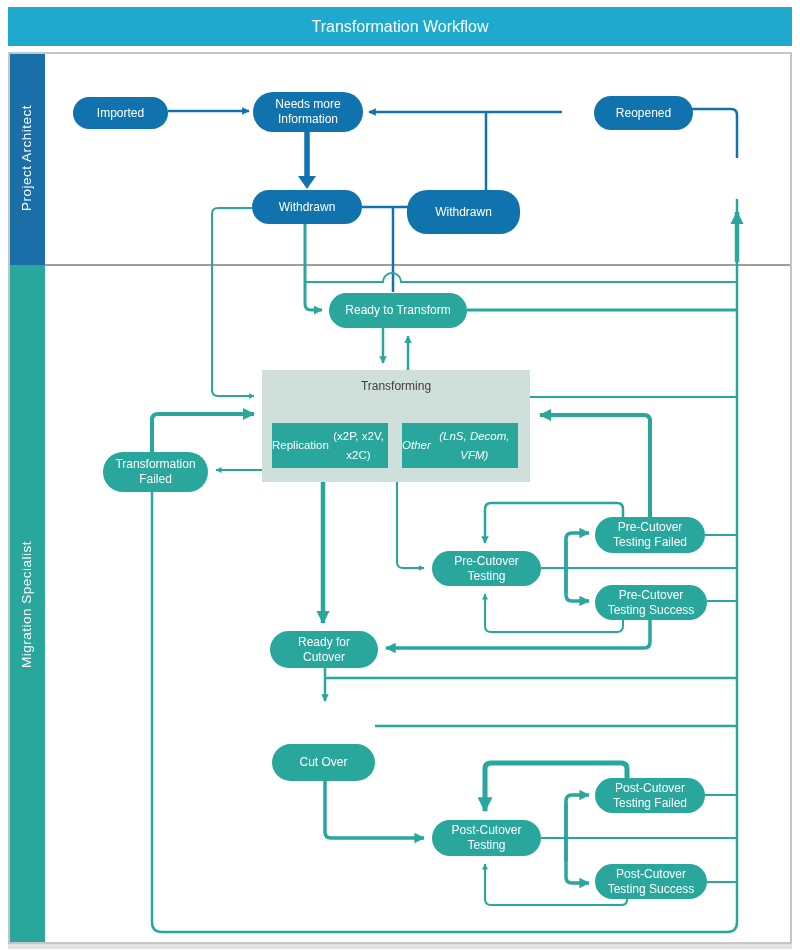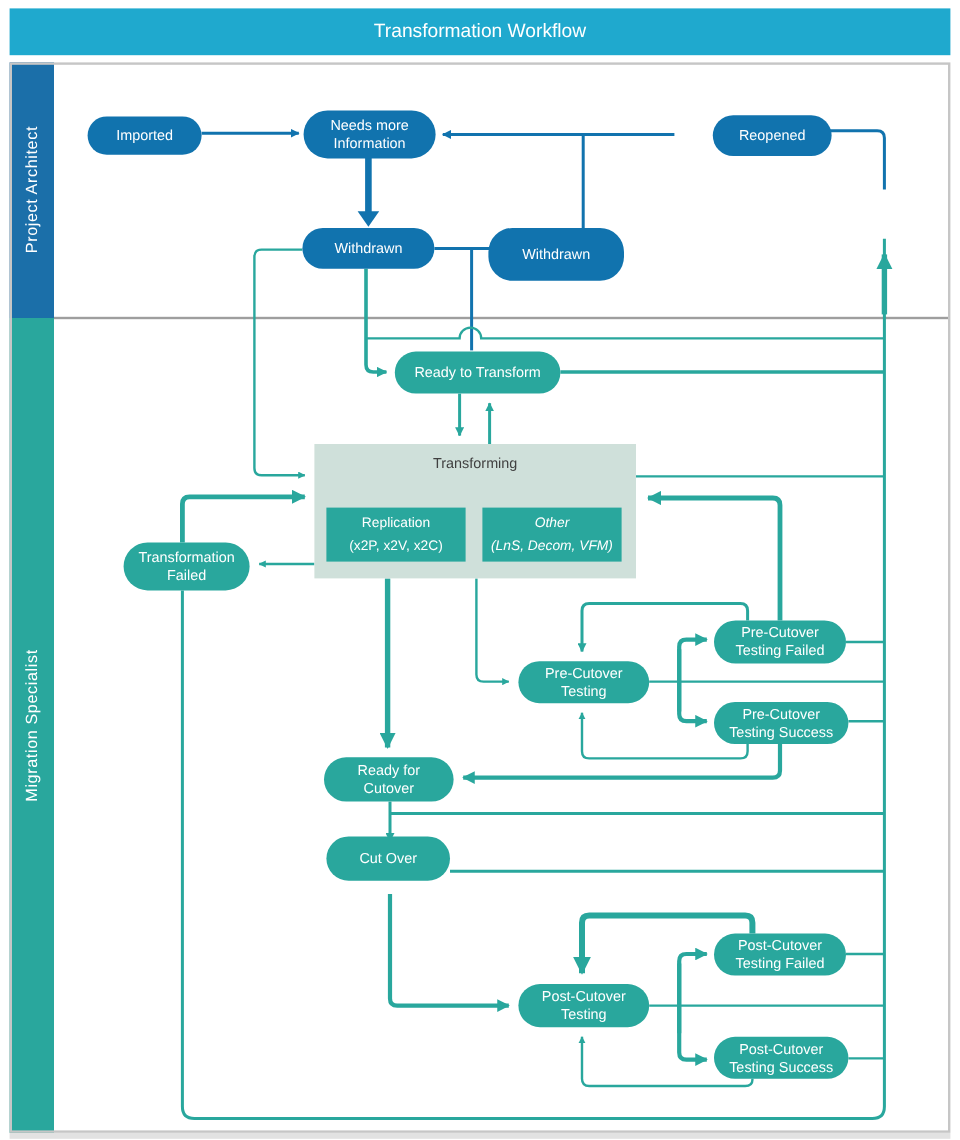--- a/index.html
+++ b/index.html
@@ -16,21 +16,21 @@
   .lane span{writing-mode:vertical-rl;transform:rotate(180deg);color:#fff;font-size:13.5px;letter-spacing:.5px;white-space:nowrap;}
   .divider{position:absolute;left:45px;top:264px;width:745px;height:2px;background:#9e9e9e;z-index:1;}
   svg.edges{position:absolute;left:0;top:0;z-index:2;}
   .node{position:absolute;border-radius:20px;color:#fff;display:flex;flex-direction:column;
         align-items:center;justify-content:center;font-size:12px;line-height:1.22;text-align:center;z-index:3;}
   .node.blue{background:#1173AE;}
   .node.teal{background:#29A79D;}
   .tbox{position:absolute;left:262px;top:370px;width:268px;height:112px;background:#CFE0DA;z-index:3;}
   .tbox-title{position:absolute;left:0;top:9px;width:100%;text-align:center;color:#404040;font-size:12px;}
   .subbox{position:absolute;top:53px;width:116px;height:45px;background:#29A79D;color:#fff;
-          font-size:11.5px;line-height:1.6;display:flex;flex-direction:column;align-items:center;justify-content:center;text-align:center;}
+          font-size:11.5px;line-height:1.6;display:flex;align-items:center;justify-content:center;text-align:center;}
   .subbox.rep{left:10px;}
   .subbox.oth{left:140px;font-style:italic;}
 </style>
 </head>
 <body>
 
 <div class="stage">
 
   <div class="titlebar">
     <span>Transformation Workflow</span>
@@ -148,21 +148,21 @@
     <span>Testing Failed</span>
   </div>
   <div class="node teal" style="left:595px;top:585px;width:112px;height:35px;">
     <span>Pre-Cutover</span>
     <span>Testing Success</span>
   </div>
   <div class="node teal" style="left:270px;top:631px;width:108px;height:37px;">
     <span>Ready for</span>
     <span>Cutover</span>
   </div>
-  <div class="node teal" style="left:272px;top:697px;width:103px;height:37px;">
+  <div class="node teal" style="left:272px;top:744px;width:103px;height:37px;">
     <span>Cut Over</span>
   </div>
   <div class="node teal" style="left:432px;top:820px;width:109px;height:36px;">
     <span>Post-Cutover</span>
     <span>Testing</span>
   </div>
   <div class="node teal" style="left:595px;top:778px;width:110px;height:35px;">
     <span>Post-Cutover</span>
     <span>Testing Failed</span>
   </div>

